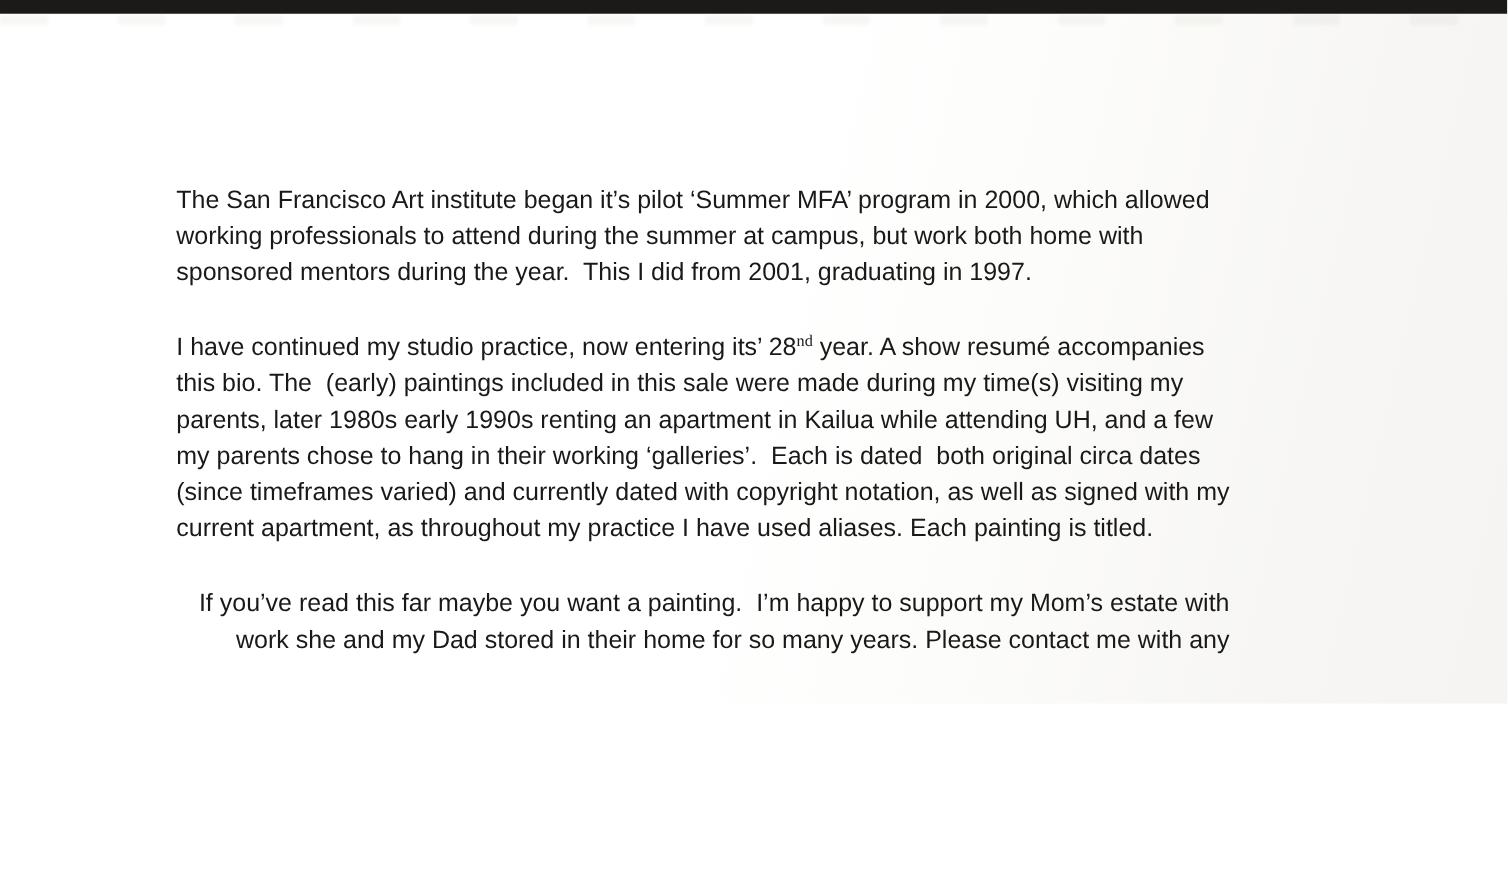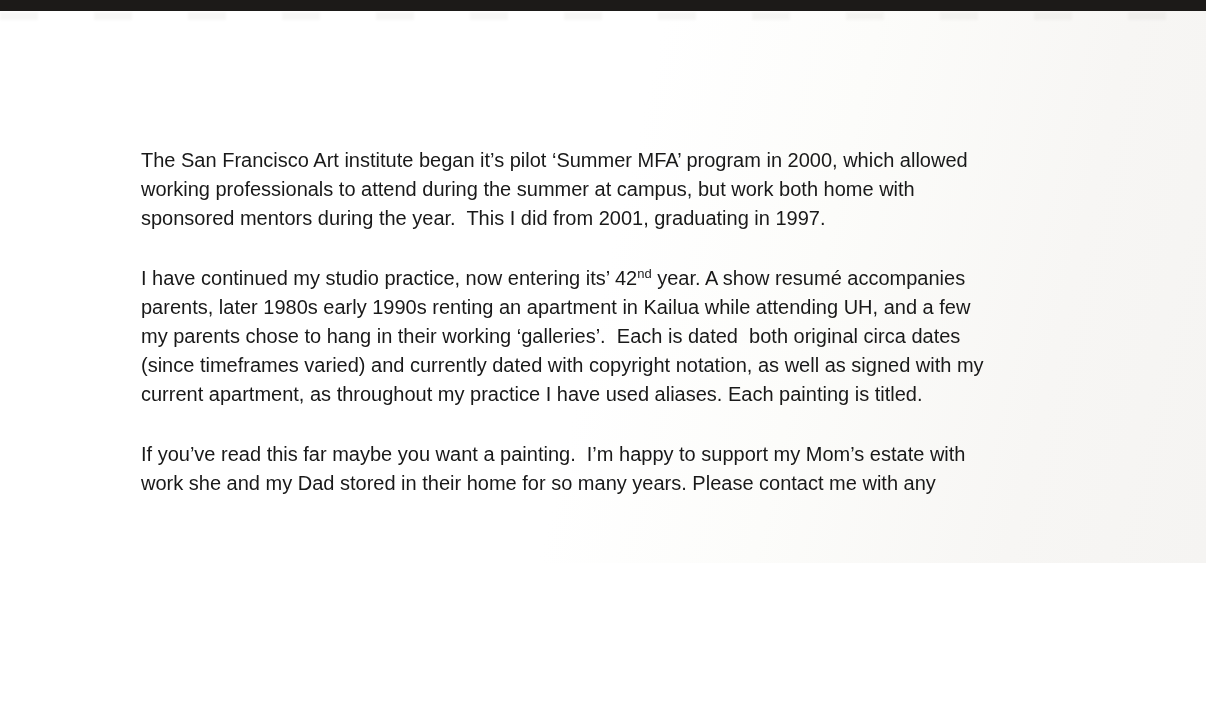--- a/index.html
+++ b/index.html
@@ -45,51 +45,54 @@
     top: 146px;
     color: #191919;
     font-size: 20px;
     line-height: 29px;
   }
   .para {
     margin: 0 0 31px 0;
   }
   .para:last-child {
     margin-bottom: 0;
+    text-align: right;
   }
   .line {
     white-space: pre;
     height: 29px;
   }
   .sup {
     font-size: 13px;
     line-height: 0;
     position: relative;
     top: -7px;
+    font-family: Liberation Serif, serif;
   }
 </style>
 </head>
 <body>
 
 <div class="screen">
 
   <div class="top-bar"></div>
 
   <div class="ghost-strip"></div>
 
   <div class="text-block">
 
     <div class="para">
       <div class="line">The San Francisco Art institute began it’s pilot ‘Summer MFA’ program in 2000, which allowed</div>
       <div class="line">working professionals to attend during the summer at campus, but work both home with</div>
       <div class="line">sponsored mentors during the year.  This I did from 2001, graduating in 1997.</div>
     </div>
 
     <div class="para">
-      <div class="line"><span>I have continued my studio practice, now entering its’ 42</span><span class="sup">nd</span><span> year. A show resumé accompanies</span></div>
+      <div class="line"><span>I have continued my studio practice, now entering its’ 28</span><span class="sup">nd</span><span> year. A show resumé accompanies</span></div>
+      <div class="line">this bio. The  (early) paintings included in this sale were made during my time(s) visiting my</div>
       <div class="line">parents, later 1980s early 1990s renting an apartment in Kailua while attending UH, and a few</div>
       <div class="line">my parents chose to hang in their working ‘galleries’.  Each is dated  both original circa dates</div>
       <div class="line">(since timeframes varied) and currently dated with copyright notation, as well as signed with my</div>
       <div class="line">current apartment, as throughout my practice I have used aliases. Each painting is titled.</div>
     </div>
 
     <div class="para">
       <div class="line">If you’ve read this far maybe you want a painting.  I’m happy to support my Mom’s estate with</div>
       <div class="line">work she and my Dad stored in their home for so many years. Please contact me with any</div>
     </div>

